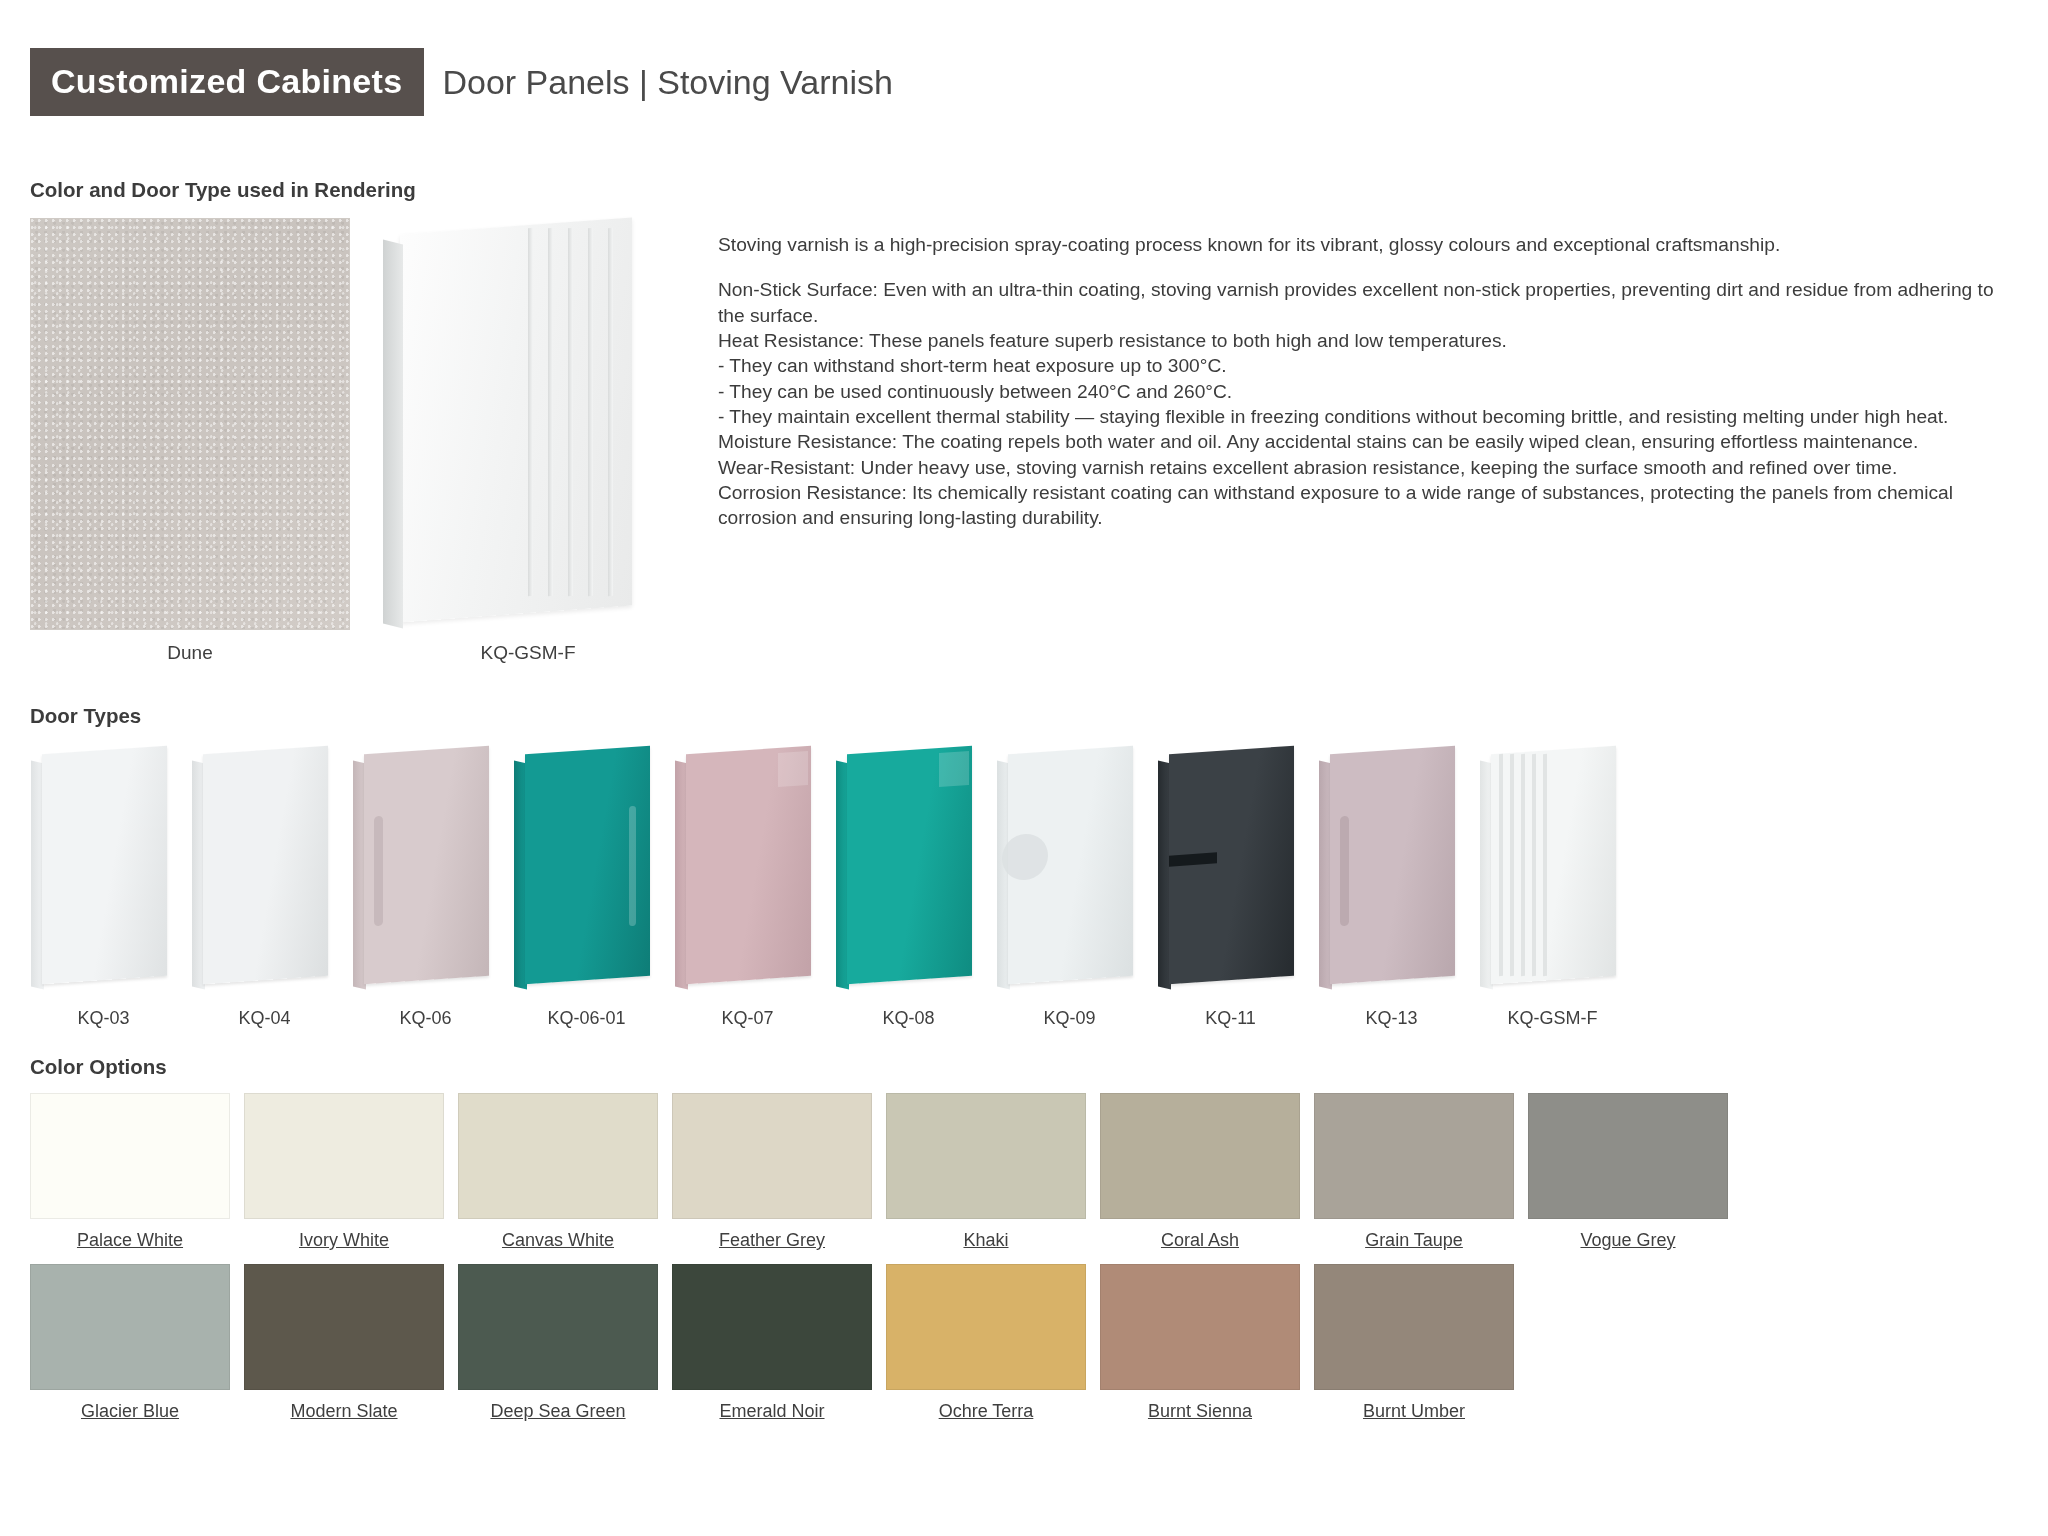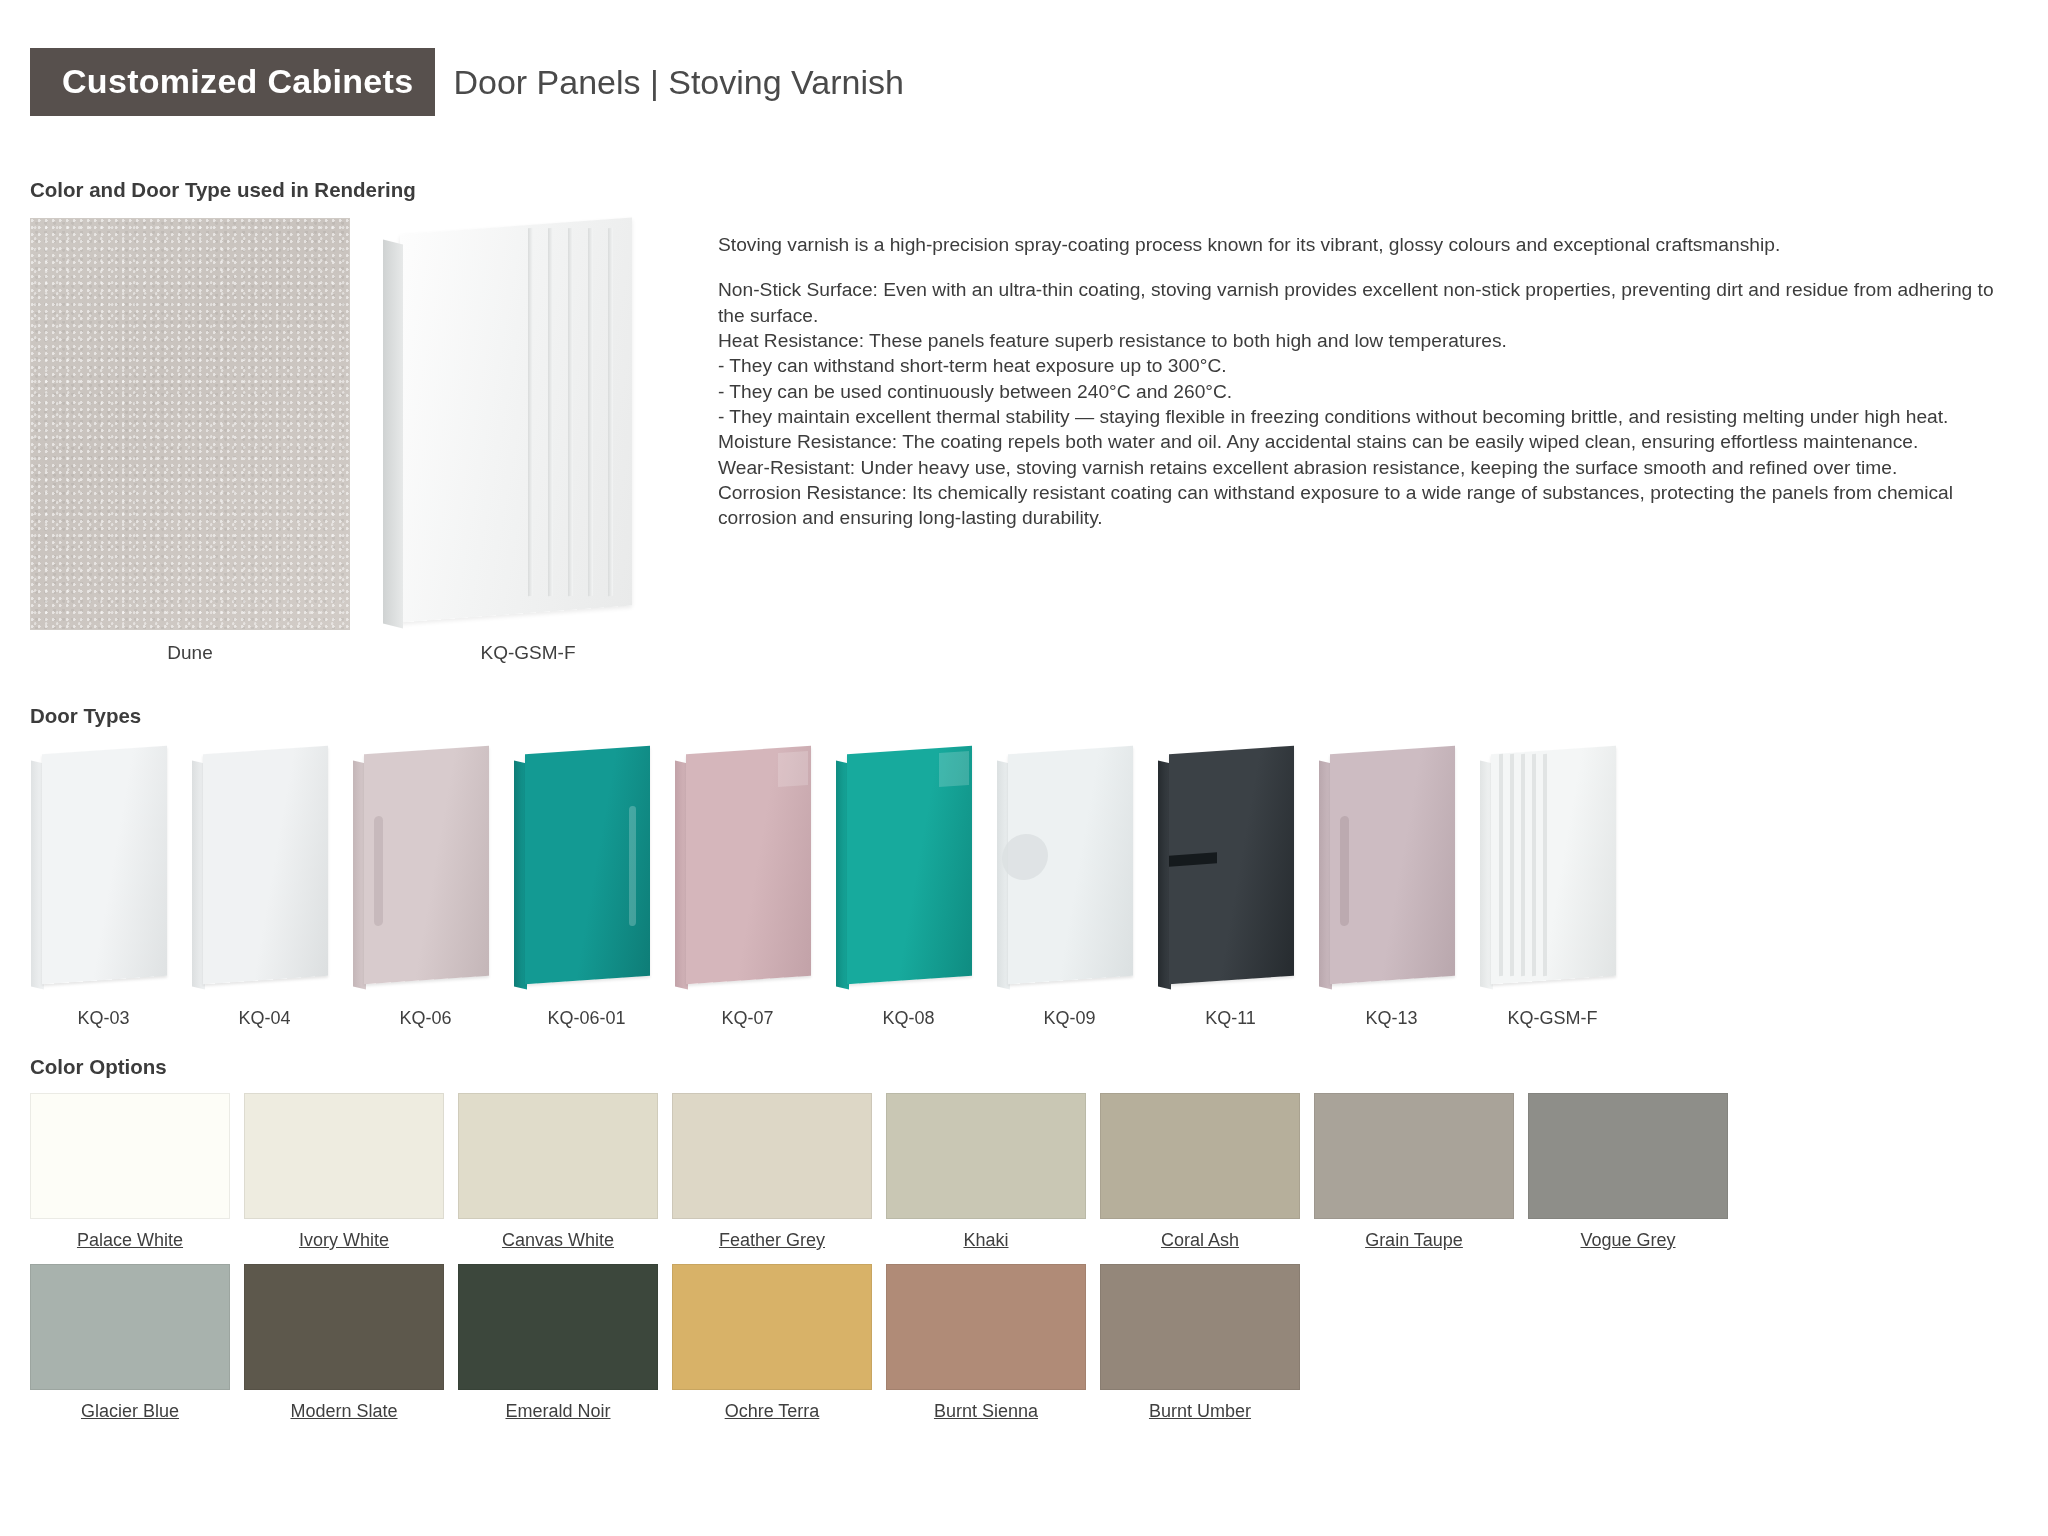--- a/index.html
+++ b/index.html
@@ -23,21 +23,21 @@
     align-items: center;
     margin-top: 48px;
     margin-left: 0px;
   }
   .brand-chip {
     background: #57504d;
     color: #ffffff;
     font-size: 34px;
     font-weight: bold;
     letter-spacing: 0.3px;
-    padding: 16px 22px 18px 32px;
+    padding: 16px 22px 18px 21px;
     line-height: 1;
   }
   .header-title {
     font-size: 34px;
     font-weight: normal;
     color: #4a4a4a;
     margin-left: 18px;
     line-height: 1;
   }
 
@@ -341,20 +341,24 @@
         </div>
         <div class="color-cell">
           <div class="color-chip" style="background: rgb(168, 178, 173);"></div>
           <div class="color-name">Glacier Blue</div>
         </div>
         <div class="color-cell">
           <div class="color-chip" style="background: rgb(93, 88, 76);"></div>
           <div class="color-name">Modern Slate</div>
         </div>
         <div class="color-cell">
+          <div class="color-chip" style="background: rgb(76, 90, 80);"></div>
+          <div class="color-name">Deep Sea Green</div>
+        </div>
+        <div class="color-cell">
           <div class="color-chip" style="background: rgb(60, 71, 60);"></div>
           <div class="color-name">Emerald Noir</div>
         </div>
         <div class="color-cell">
           <div class="color-chip" style="background: rgb(216, 178, 104);"></div>
           <div class="color-name">Ochre Terra</div>
         </div>
         <div class="color-cell">
           <div class="color-chip" style="background: rgb(176, 139, 119);"></div>
           <div class="color-name">Burnt Sienna</div>

